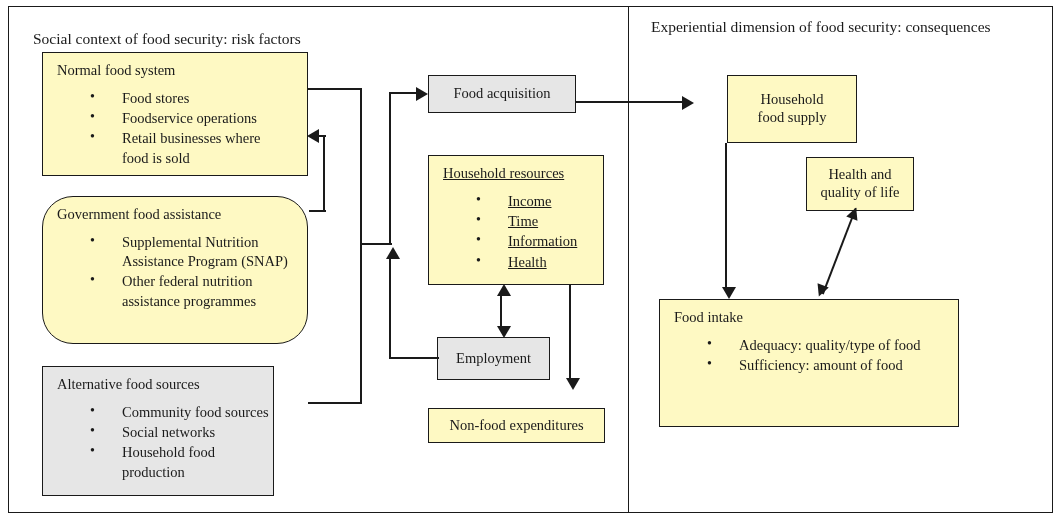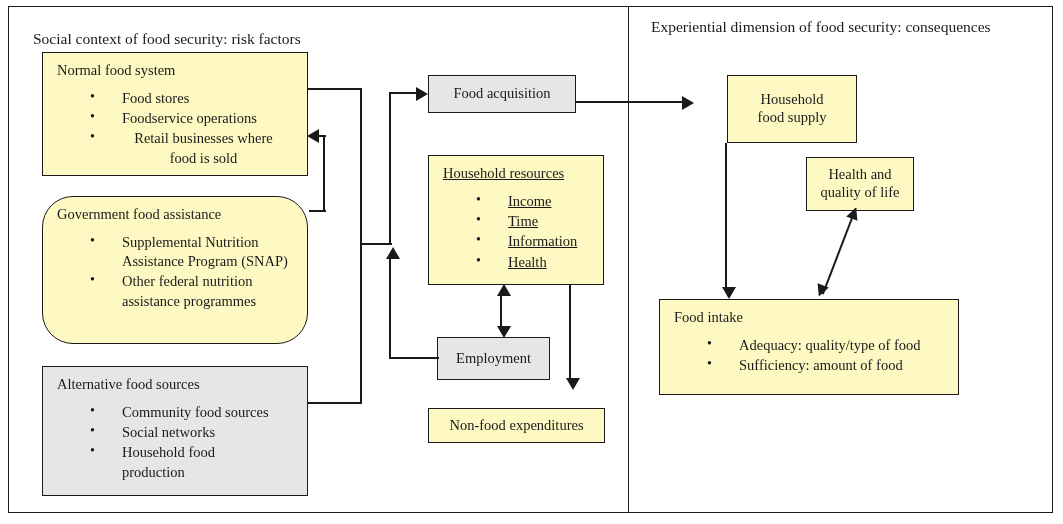--- a/index.html
+++ b/index.html
@@ -53,40 +53,40 @@
       <li>
           <span class="bl">•</span>
           <span class="txt">Food stores</span>
         </li>
       <li>
           <span class="bl">•</span>
           <span class="txt">Foodservice operations</span>
         </li>
       <li>
           <span class="bl">•</span>
-          <span class="txt" style="padding-right:22px;text-align:center;">Retail businesses where food is sold</span>
+          <span class="txt" style="padding-right:22px;">Retail businesses where food is sold</span>
         </li>
     </ul>
   </div>
 
   <div class="node list" style="left:42px;top:196px;width:266px;height:148px;border-radius:31px;">
     <div class="heading">Government food assistance</div>
     <ul>
       <li>
           <span class="bl">•</span>
           <span class="txt" style="padding-right:18px;">Supplemental Nutrition Assistance Program (SNAP)</span>
         </li>
       <li>
           <span class="bl">•</span>
           <span class="txt" style="padding-right:14px;">Other federal nutrition assistance programmes</span>
         </li>
     </ul>
   </div>
 
-  <div class="node list shaded" style="left:42px;top:366px;width:266px;height:130px;">
+  <div class="node list shaded" style="left:42px;top:366px;width:232px;height:130px;">
     <div class="heading">Alternative food sources</div>
     <ul>
       <li>
           <span class="bl">•</span>
           <span class="txt">Community food sources</span>
         </li>
       <li>
           <span class="bl">•</span>
           <span class="txt">Social networks</span>
         </li>
@@ -138,21 +138,21 @@
     </div>
   </div>
 
   <div class="node center-lbl" style="left:806px;top:157px;width:108px;height:54px;">
     <div class="heading">
       <span>Health and</span><br>
       <span>quality of life</span>
     </div>
   </div>
 
-  <div class="node list" style="left:659px;top:299px;width:300px;height:96px;">
+  <div class="node list" style="left:659px;top:299px;width:300px;height:128px;">
     <div class="heading">Food intake</div>
     <ul>
       <li>
           <span class="bl">•</span>
           <span class="txt">Adequacy: quality/type of food</span>
         </li>
       <li>
           <span class="bl">•</span>
           <span class="txt">Sufficiency: amount of food</span>
         </li>

